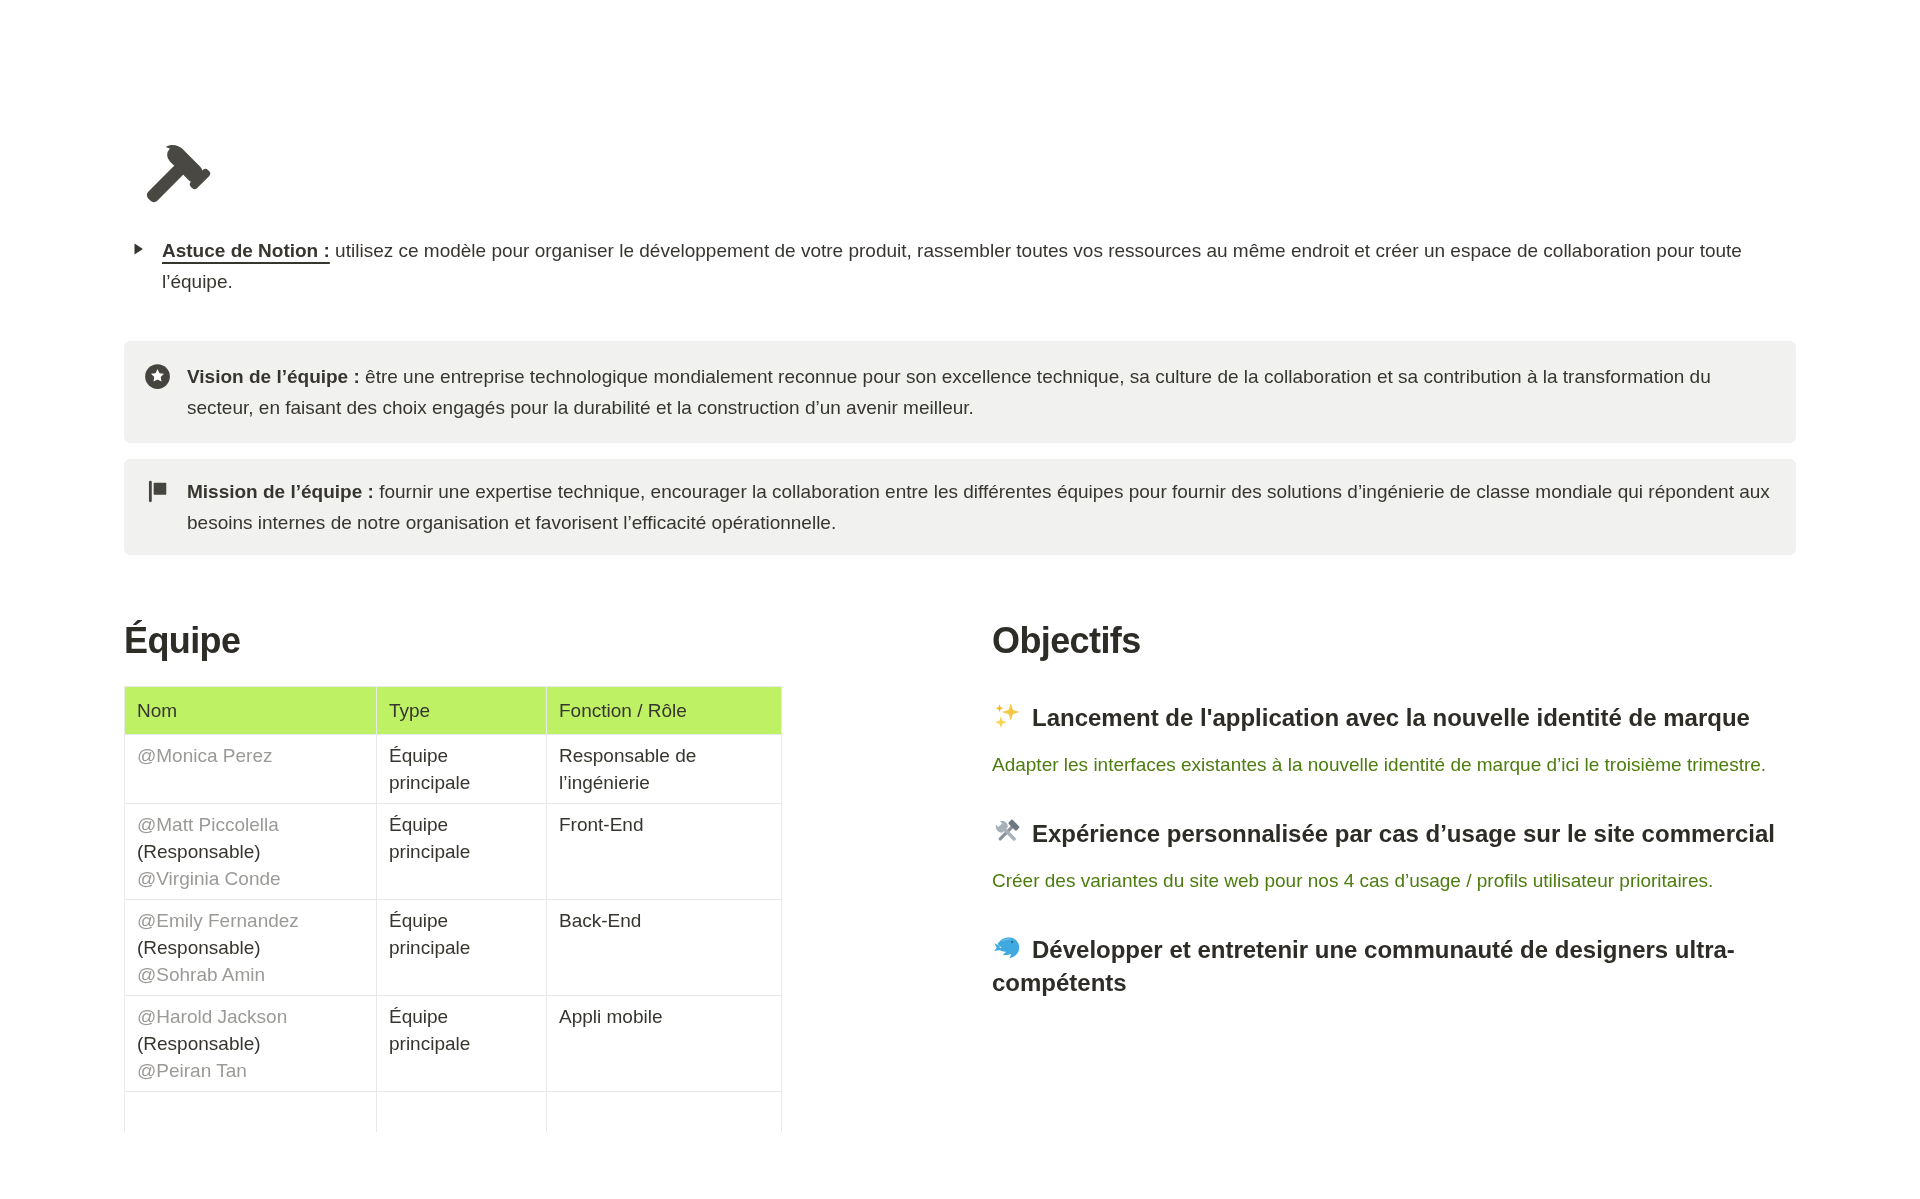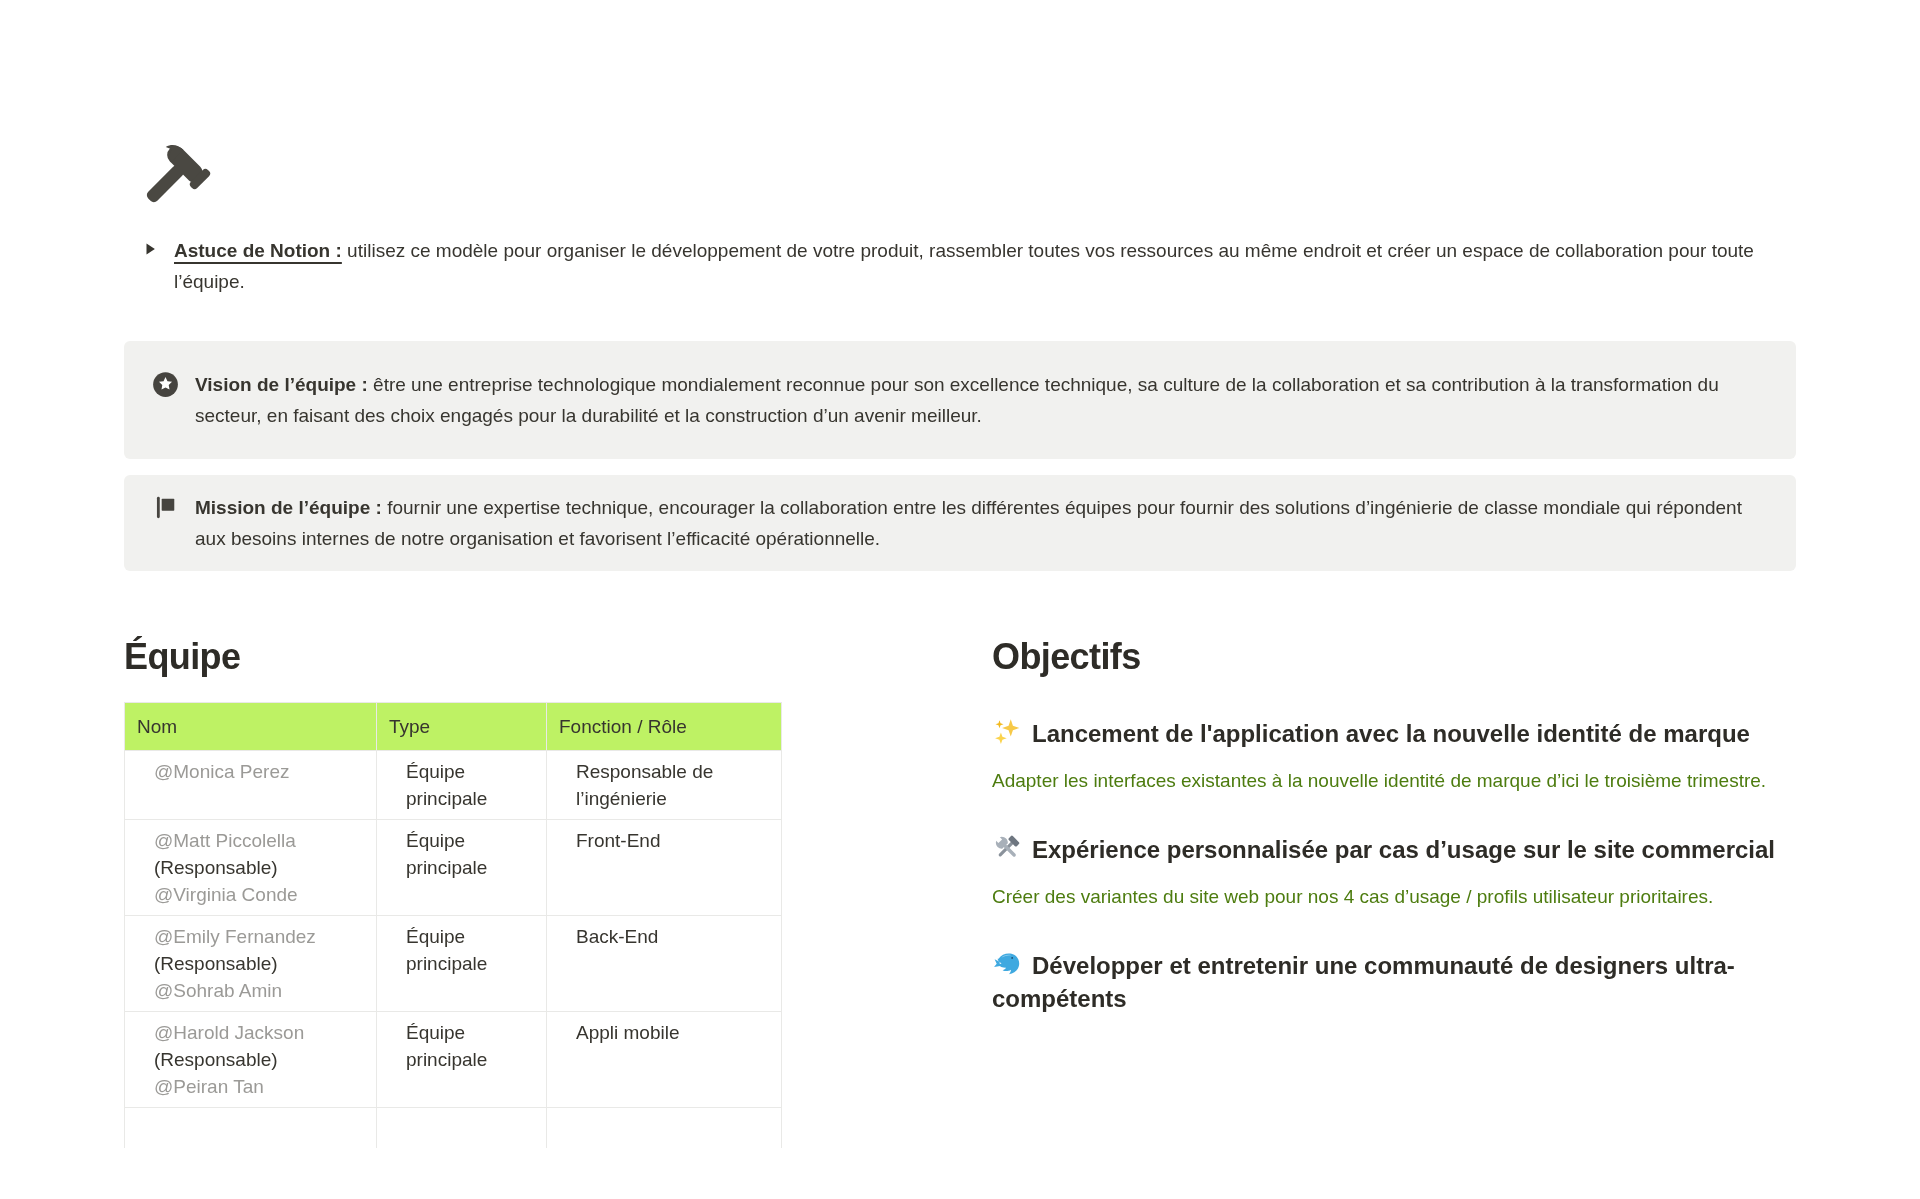--- a/index.html
+++ b/index.html
@@ -14,46 +14,46 @@
 
   
   .page-icon { margin:137px 0 0 8px; width:80px; height:80px; }
   .page-icon svg { width:80px; height:80px; display:block; }
   .page-title {
     margin-top:34px; font-size:47px; line-height:58px; font-weight:700;
     letter-spacing:-0.8px; color:#2E2C27;
   }
 
   
-  .tip { display:flex; margin-top:18px;justify-content:center; }
+  .tip { display:flex; margin-top:18px; }
   .tip-triangle { width:24px; flex:0 0 24px; padding-top:7px; padding-left:7px; cursor:pointer; }
   .tip-text { margin-left:14px; font-size:19px; line-height:31px; max-width:1610px; }
   .tip-label { font-weight:700; text-decoration:underline; text-decoration-thickness:2px; text-underline-offset:5px; cursor:pointer; }
 
   
   .callout {
     margin-top:44px; background:#F1F1EF; border-radius:6px;
-    padding:28px; display:flex; align-items:flex-start; width:1672px;
+    padding:20px; display:flex; align-items:flex-start; width:1672px;
   }
   .callout + .callout { margin-top:16px; padding-top:17px; padding-bottom:17px; }
   .callout-icon { flex:0 0 27px; height:27px; margin-top:2px; }
   .callout-icon svg { width:27px; height:27px; display:block; }
   .callout-body { margin-left:16px; font-size:19px; line-height:31px; }
   .callout-label { font-weight:700; }
 
   
   .two-col { display:grid; grid-template-columns:784px 804px; column-gap:84px; margin-top:64px; }
   .section-heading { font-size:36px; line-height:44px; font-weight:700; letter-spacing:-0.6px; color:#2E2C27; }
 
   
   table.team-table { margin-top:23px; border-collapse:collapse; width:657px; table-layout:fixed; }
   .team-table col.c-nom { width:252px; } .team-table col.c-type { width:170px; } .team-table col.c-role { width:235px; }
   .team-table th, .team-table td {
     border:1px solid #E9E9E7; font-size:19px; font-weight:400;
-    text-align:left; vertical-align:top; padding:7px 29px; line-height:27px;
+    text-align:left; vertical-align:top; padding:7px 12px; line-height:27px;
   }
   .team-table th { background:#bef264; padding:10px 12px; }
   .mention { color:#9B9A97; cursor:pointer; }
   .plain { color:#37352F; }
   tr.partial-row td { height:40px; border-bottom:none; }
 
   
   .objective { margin-top:28px; }
   .objective.first { margin-top:38px; }
   .objective-title { font-size:24px; line-height:33px; font-weight:700; color:#2E2C27;margin-top:38px; }

